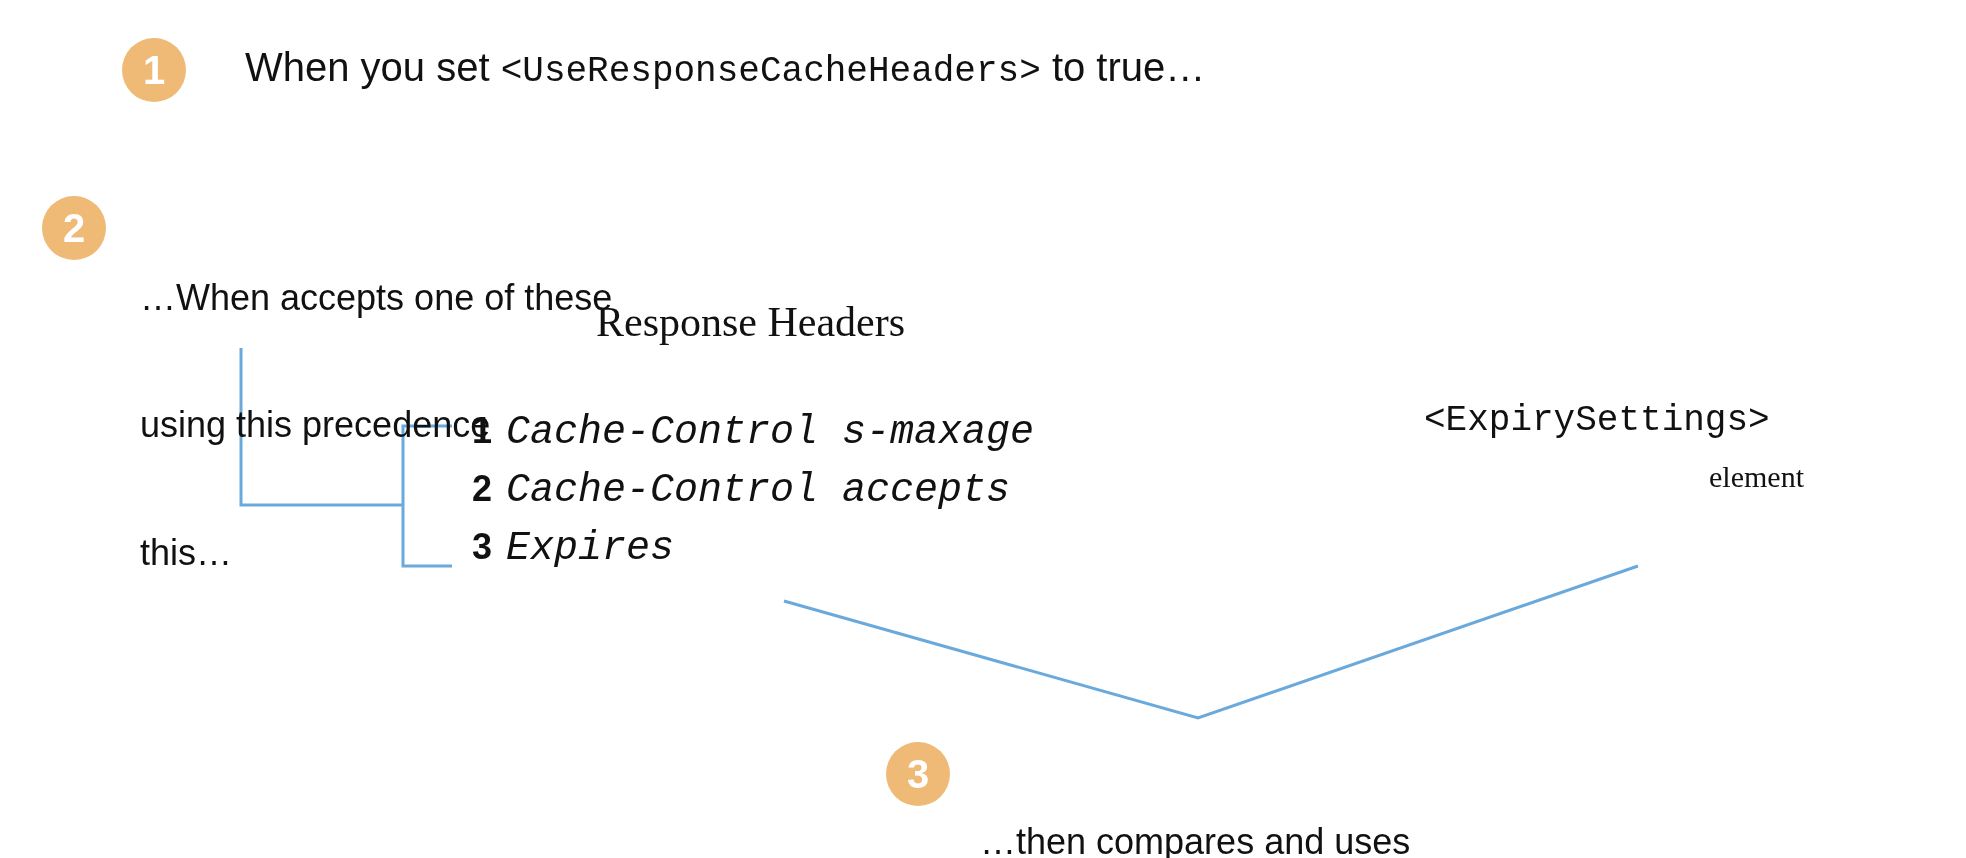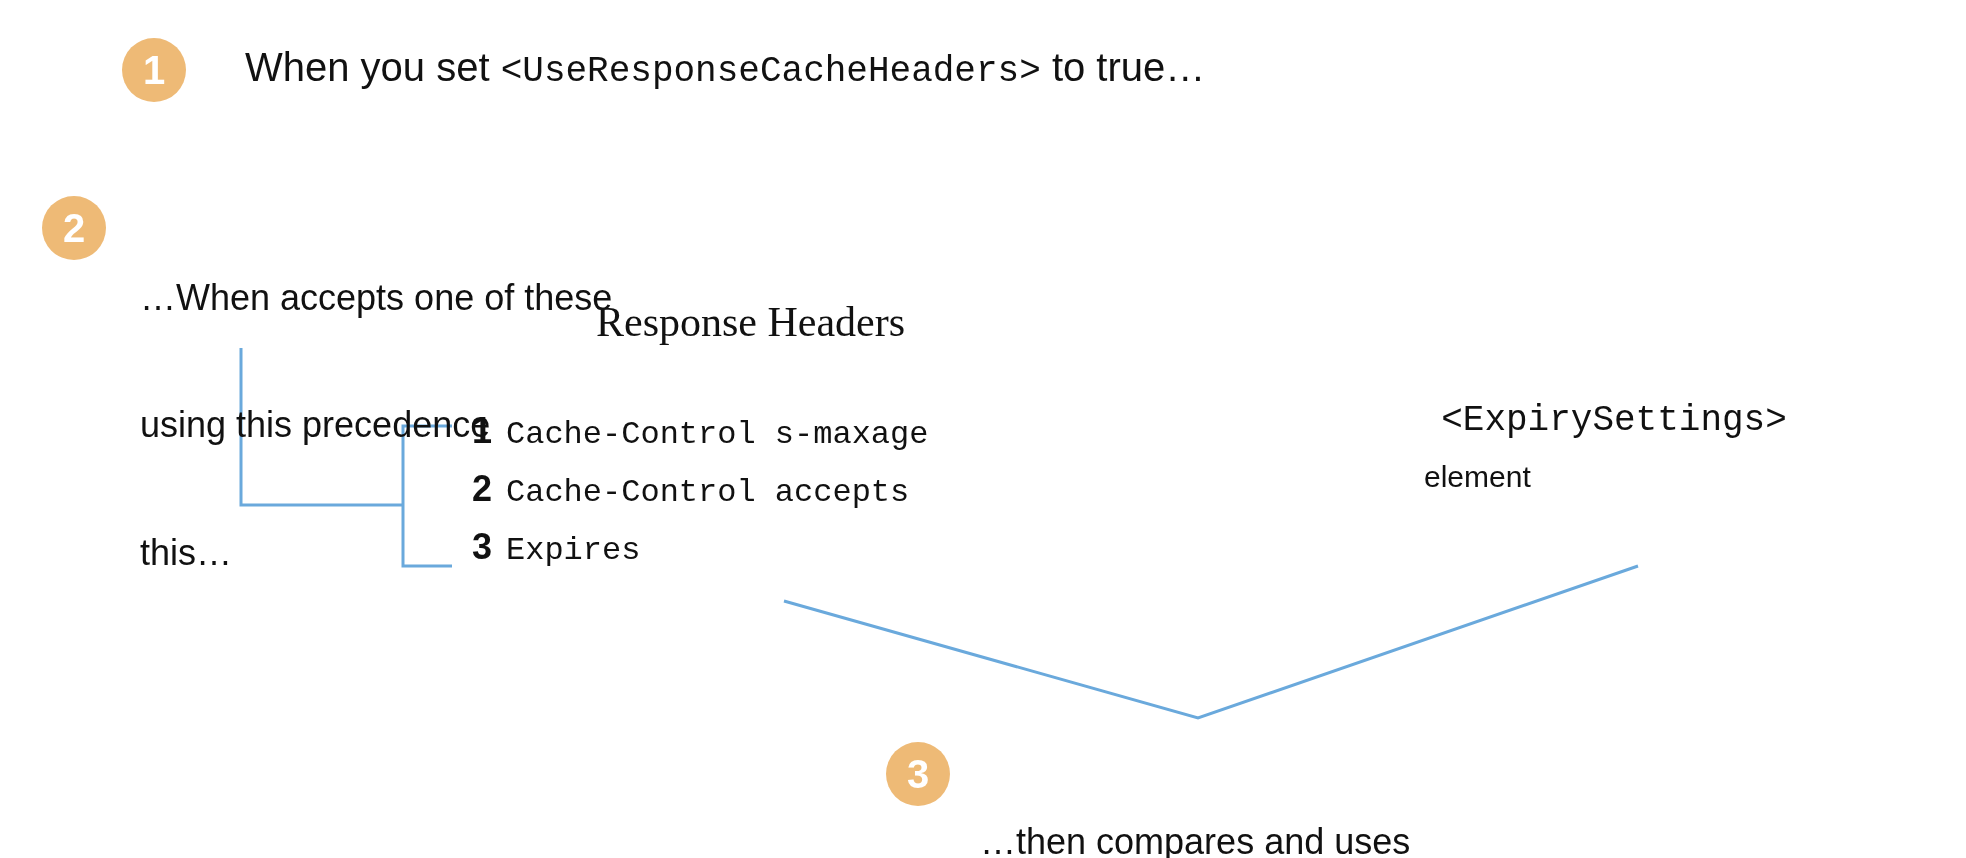--- a/index.html
+++ b/index.html
@@ -129,43 +129,44 @@
   }
   #precedence-list .rank {
     font-family: "Liberation Sans", sans-serif;
     font-size: 36px;
     font-weight: bold;
     width: 34px;
     flex: 0 0 34px;
   }
   #precedence-list .header-name {
     font-family: "Liberation Mono", monospace;
-    font-size: 32px;
-    white-space: pre;
+    font-size: 40px;
+    white-space: pre;
+    font-style: italic;
   }
 
   
   #policy-element-name {
     position: absolute;
     left: 1424px;
     top: 400px;
     width: 380px;
-    text-align: center;
+    text-align: left;
     font-family: "Liberation Mono", monospace;
     font-size: 36px;
     color: #111111;
     white-space: pre;
   }
   #policy-element-label {
     position: absolute;
     left: 1424px;
     top: 460px;
     width: 380px;
-    text-align: left;
-    font-family: Liberation Sans, sans-serif;
+    text-align: right;
+    font-family: Liberation Serif, serif;
     font-size: 30px;
     color: #111111;
     white-space: pre;
   }
 </style>
 </head>
 <body>
 
 <div id="canvas">
 

